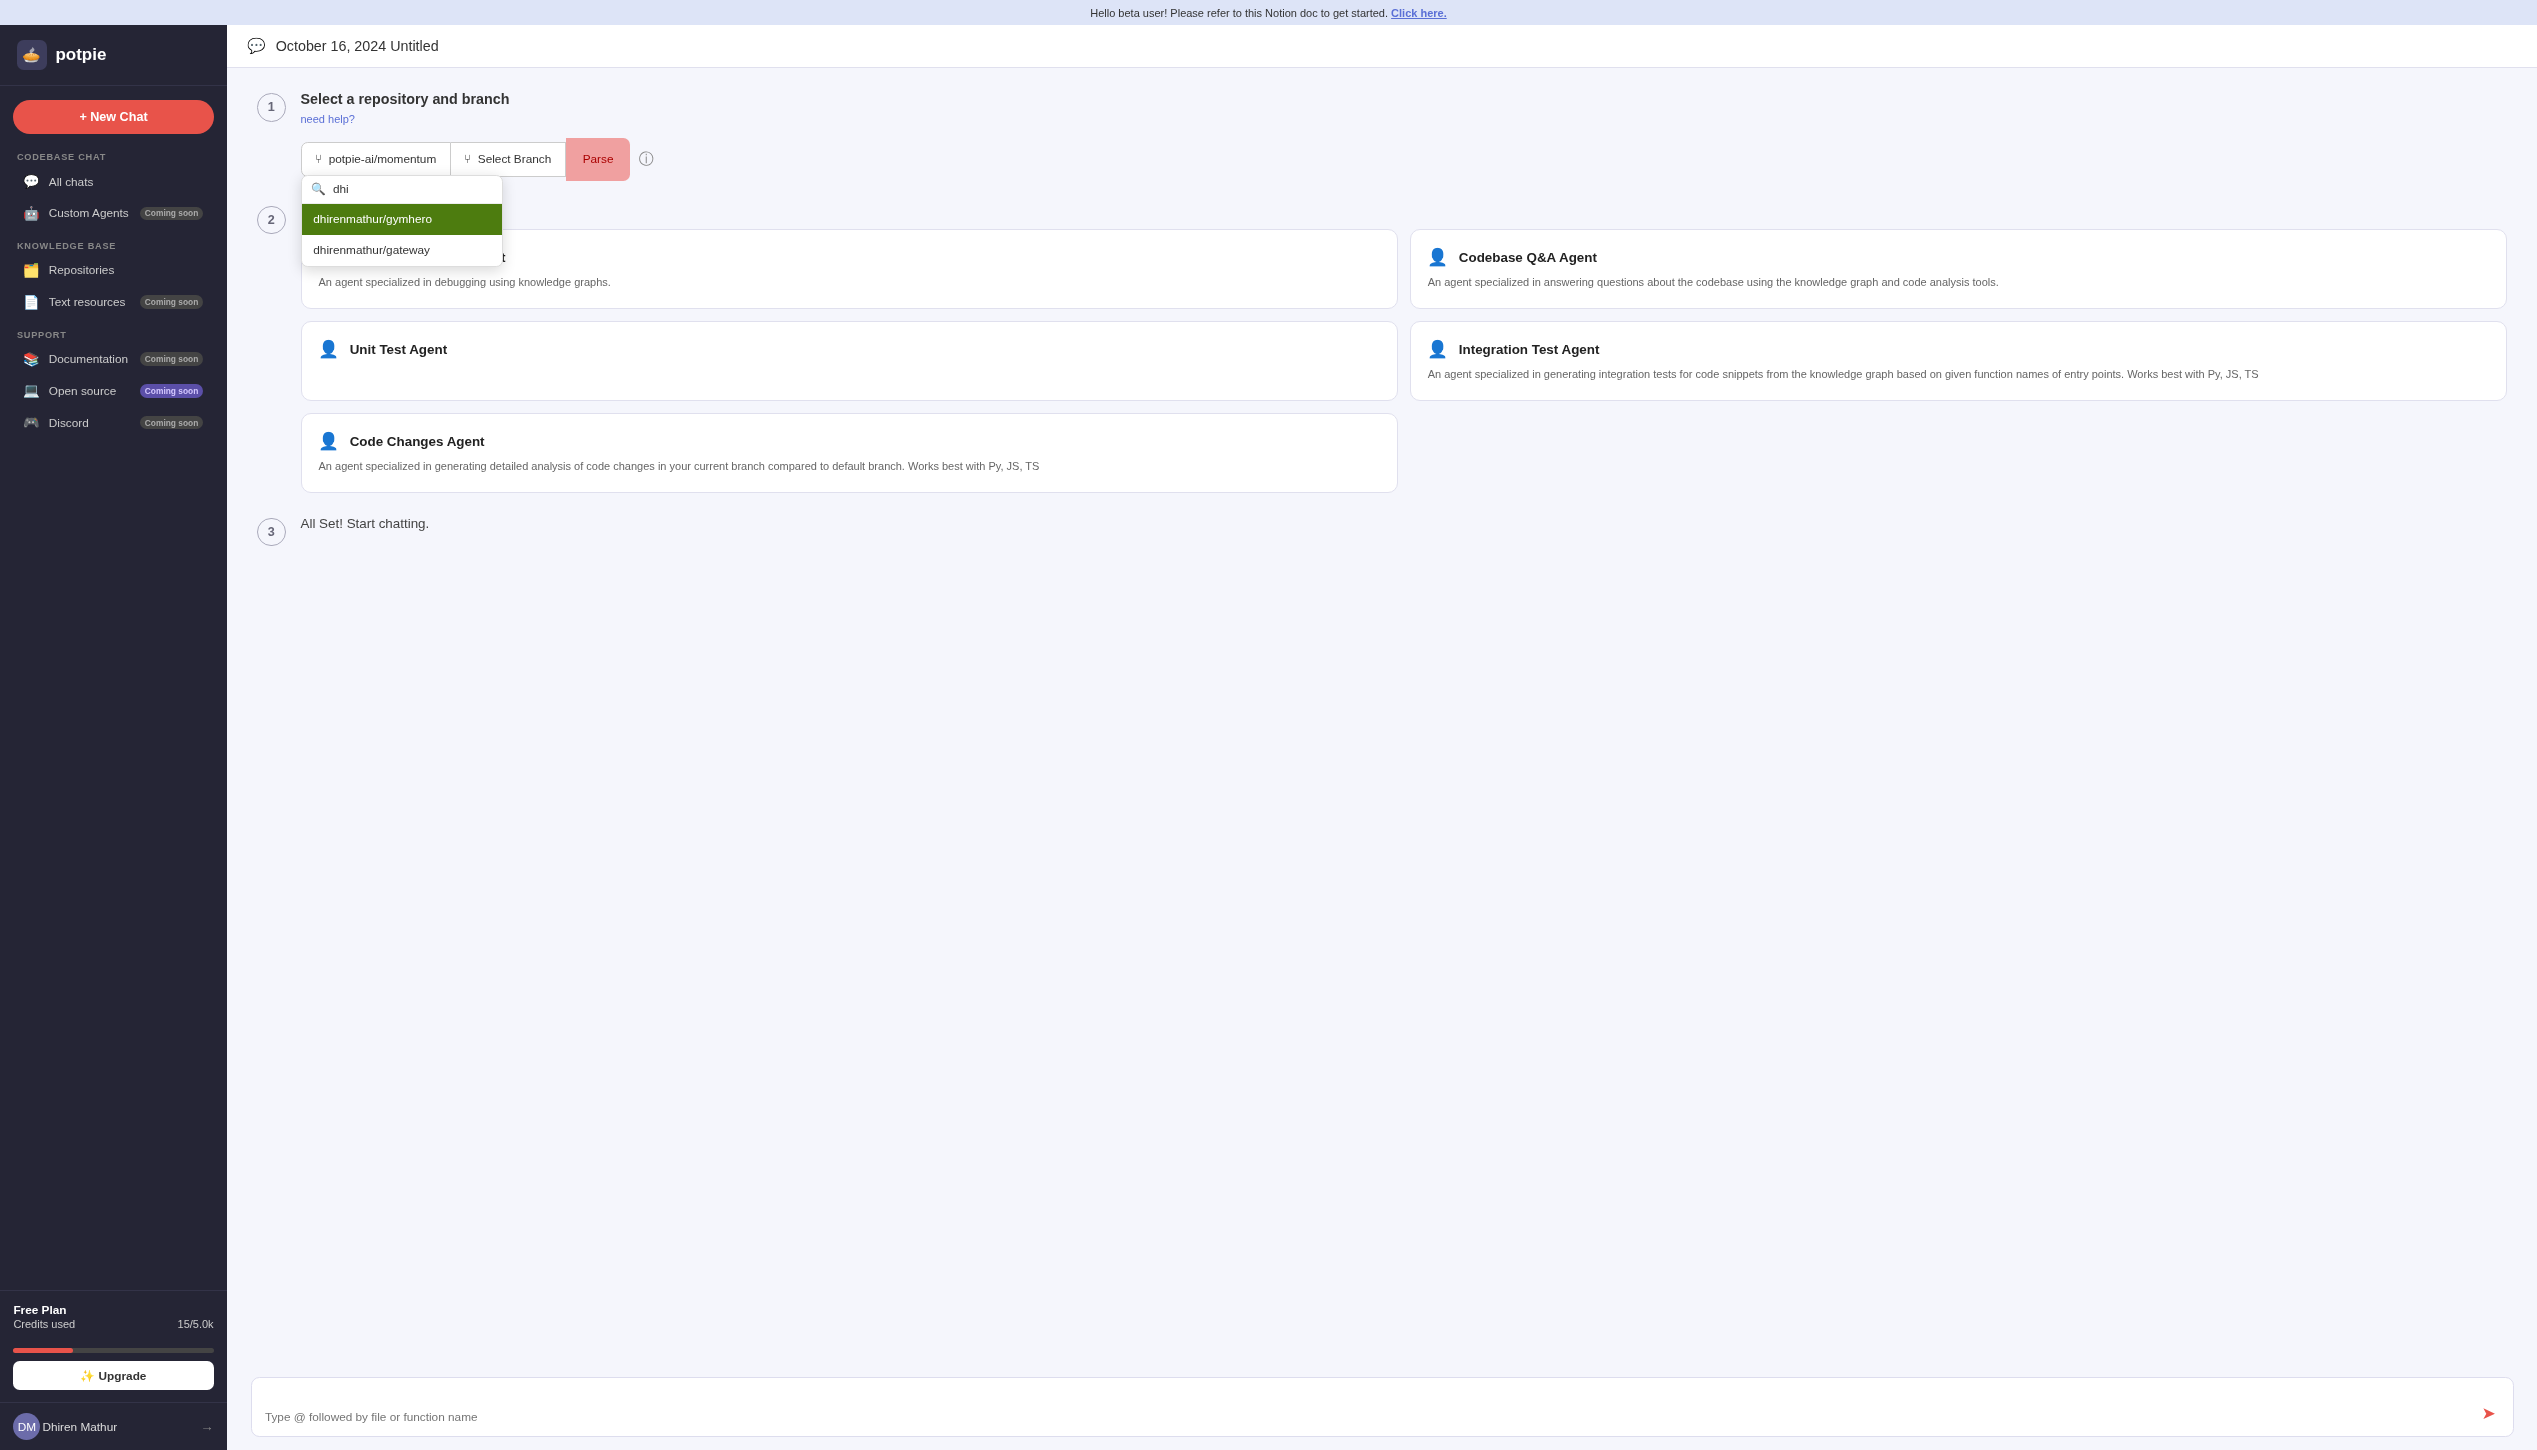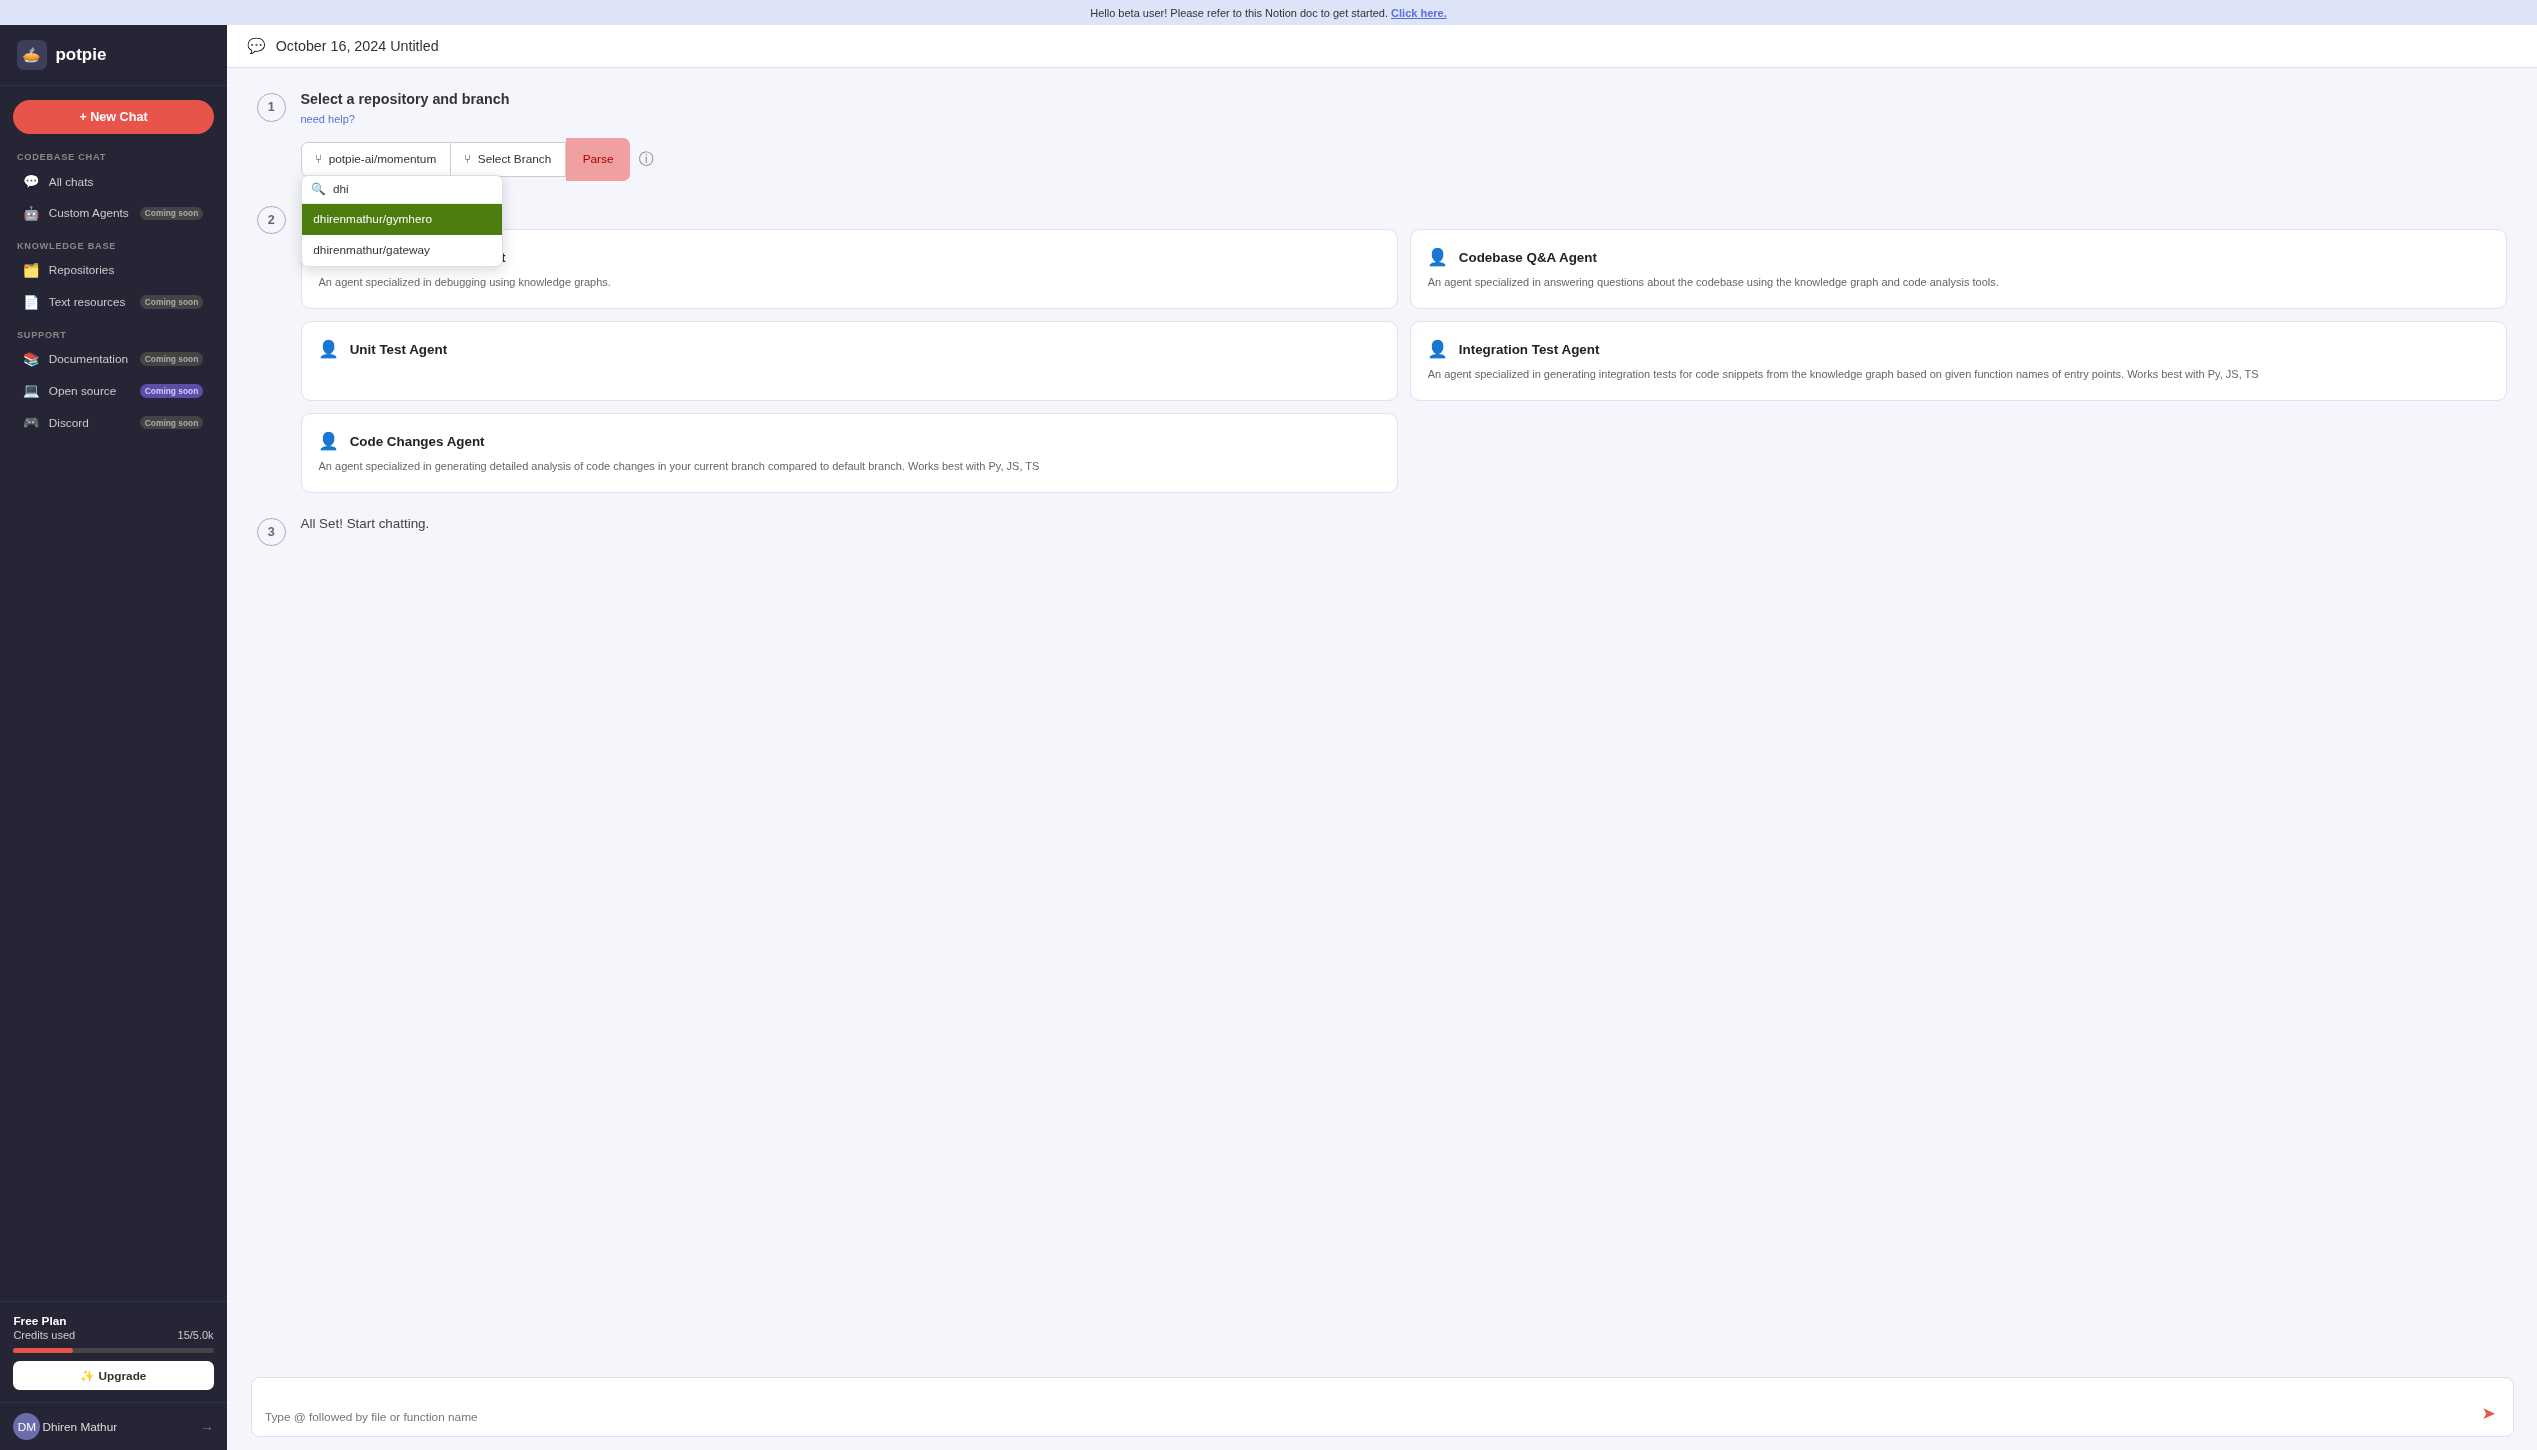--- a/index.html
+++ b/index.html
@@ -91,21 +91,21 @@
       margin-left: auto;
     }
     .badge-gray { background: #444; color: #aaa; }
     .badge-purple { background: #5b4fa8; color: #d4c8ff; }
 
     .sidebar-footer {
       margin-top: auto;
       border-top: 0.8px solid #333348;
       padding: 11.8px 13.4px;
     }
-    .plan-row { display: flex; justify-content: space-between; font-size: 11px; color: #ccc; margin-bottom: 7px; }
+    .plan-row { display: flex; justify-content: space-between; font-size: 11px; color: #ccc; margin-bottom: 18px; }
     .plan-title { font-weight: 700; font-size: 11.8px; color: #fff; margin-bottom: 1.7px; }
     .credits-bar-bg { background: #444; border-radius: 3.4px; height: 4.2px; margin-bottom: 8.4px; }
     .credits-bar-fill { background: #e8534a; border-radius: 3.4px; height: 4.2px; width: 30%; }
     .upgrade-btn {
       width: 100%;
       background: #fff;
       color: #333;
       border: none;
       border-radius: 6.7px;
       padding: 7.6px;

